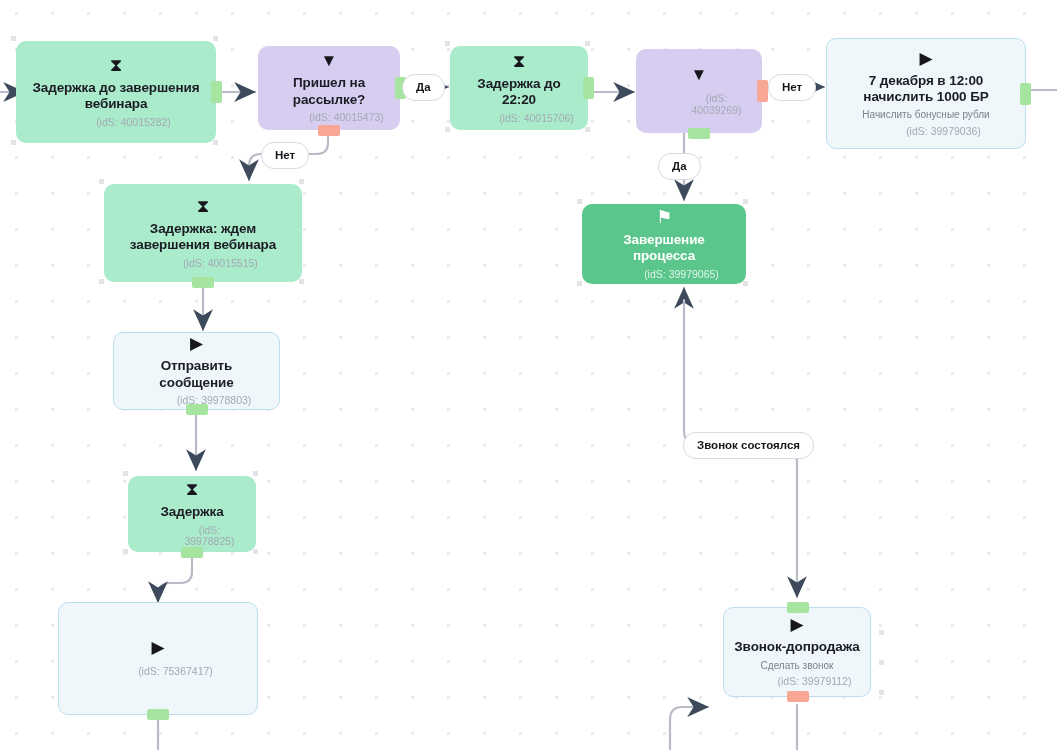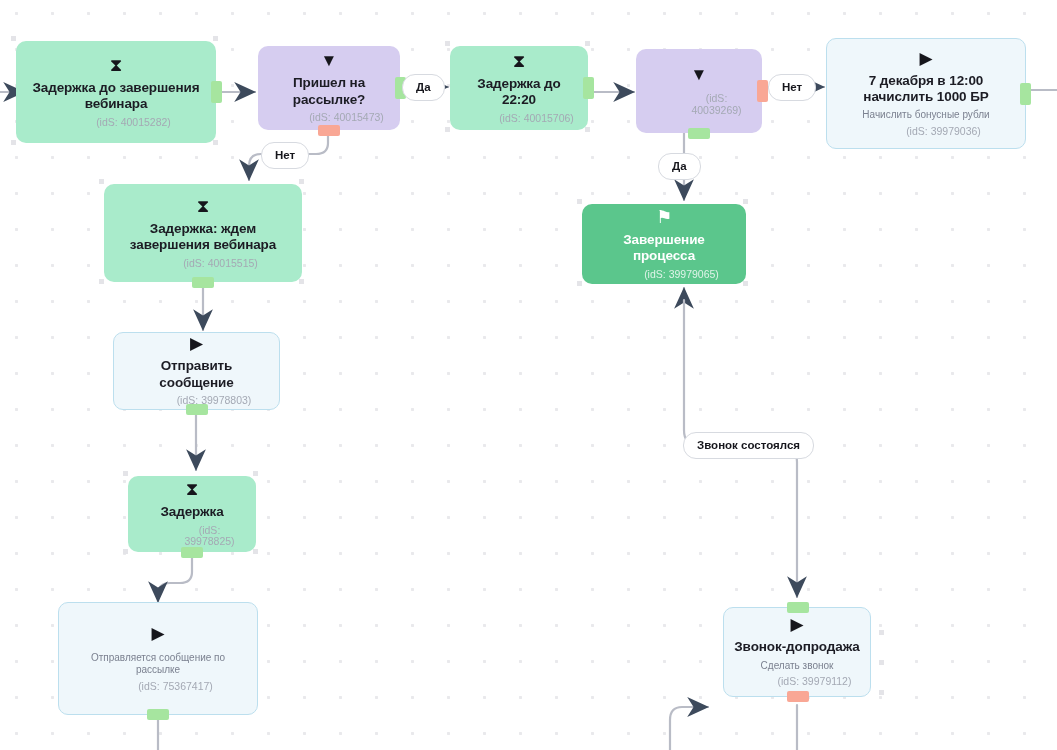--- a/index.html
+++ b/index.html
@@ -227,21 +227,20 @@
     <div class="nodeid">(idS: 39978825)</div>
     <div class="handle h-green h-bottom"></div>
   </div>
   <div class="seldot" style="left:123px; top:471px;"></div>
   <div class="seldot" style="left:253px; top:471px;"></div>
   <div class="seldot" style="left:123px; top:549px;"></div>
   <div class="seldot" style="left:253px; top:549px;"></div>
 
   <div class="node n-blue" style="left:58px; top:602px; width:200px; height:113px;">
     <span class="icon" style="font-size:17px; color:#16161c;">▶</span>
-    <div class="subtitle">Отправляется сообщение по рассылке</div>
     <div class="nodeid">(idS: 75367417)</div>
     <div class="handle h-green h-bottom"></div>
   </div>
 
   <div class="node n-darkgreen" style="left:582px; top:204px; width:164px; height:80px;">
     <span class="icon" style="font-size:18px; color:#ffffff;">⚑</span>
     <div class="title">Завершение процесса</div>
     <div class="nodeid">(idS: 39979065)</div>
   </div>
   <div class="seldot" style="left:577px; top:199px;"></div>

